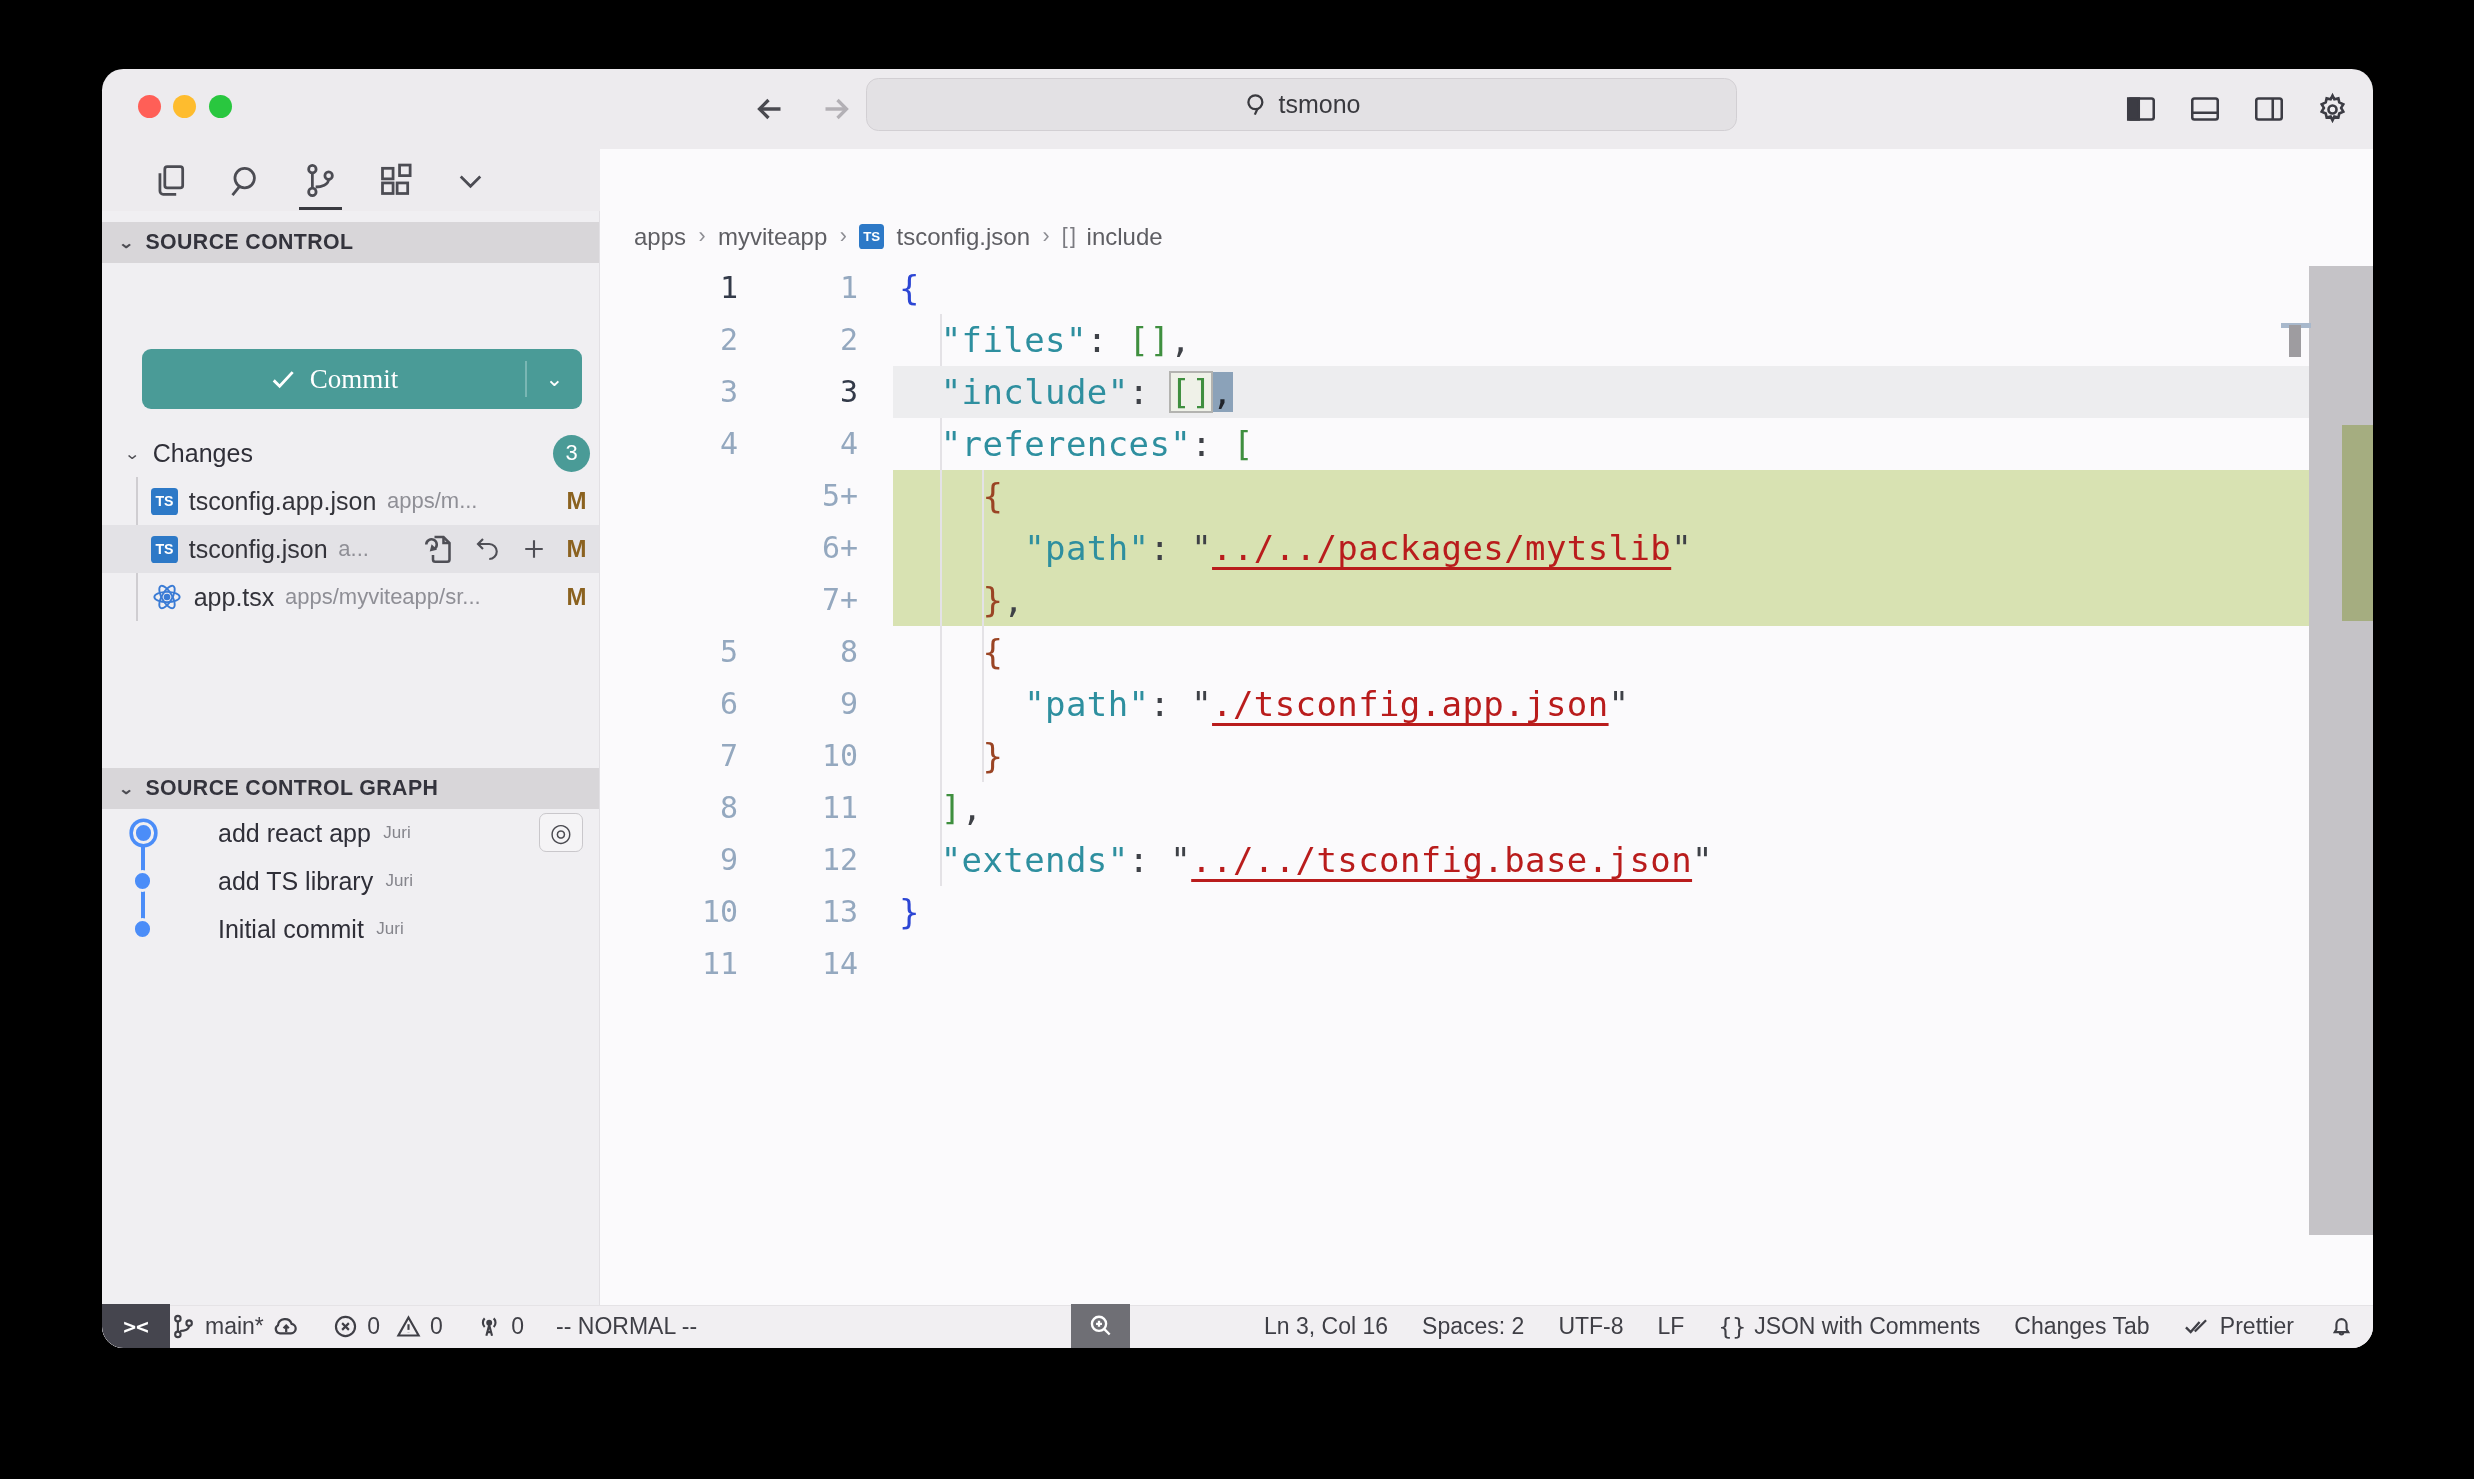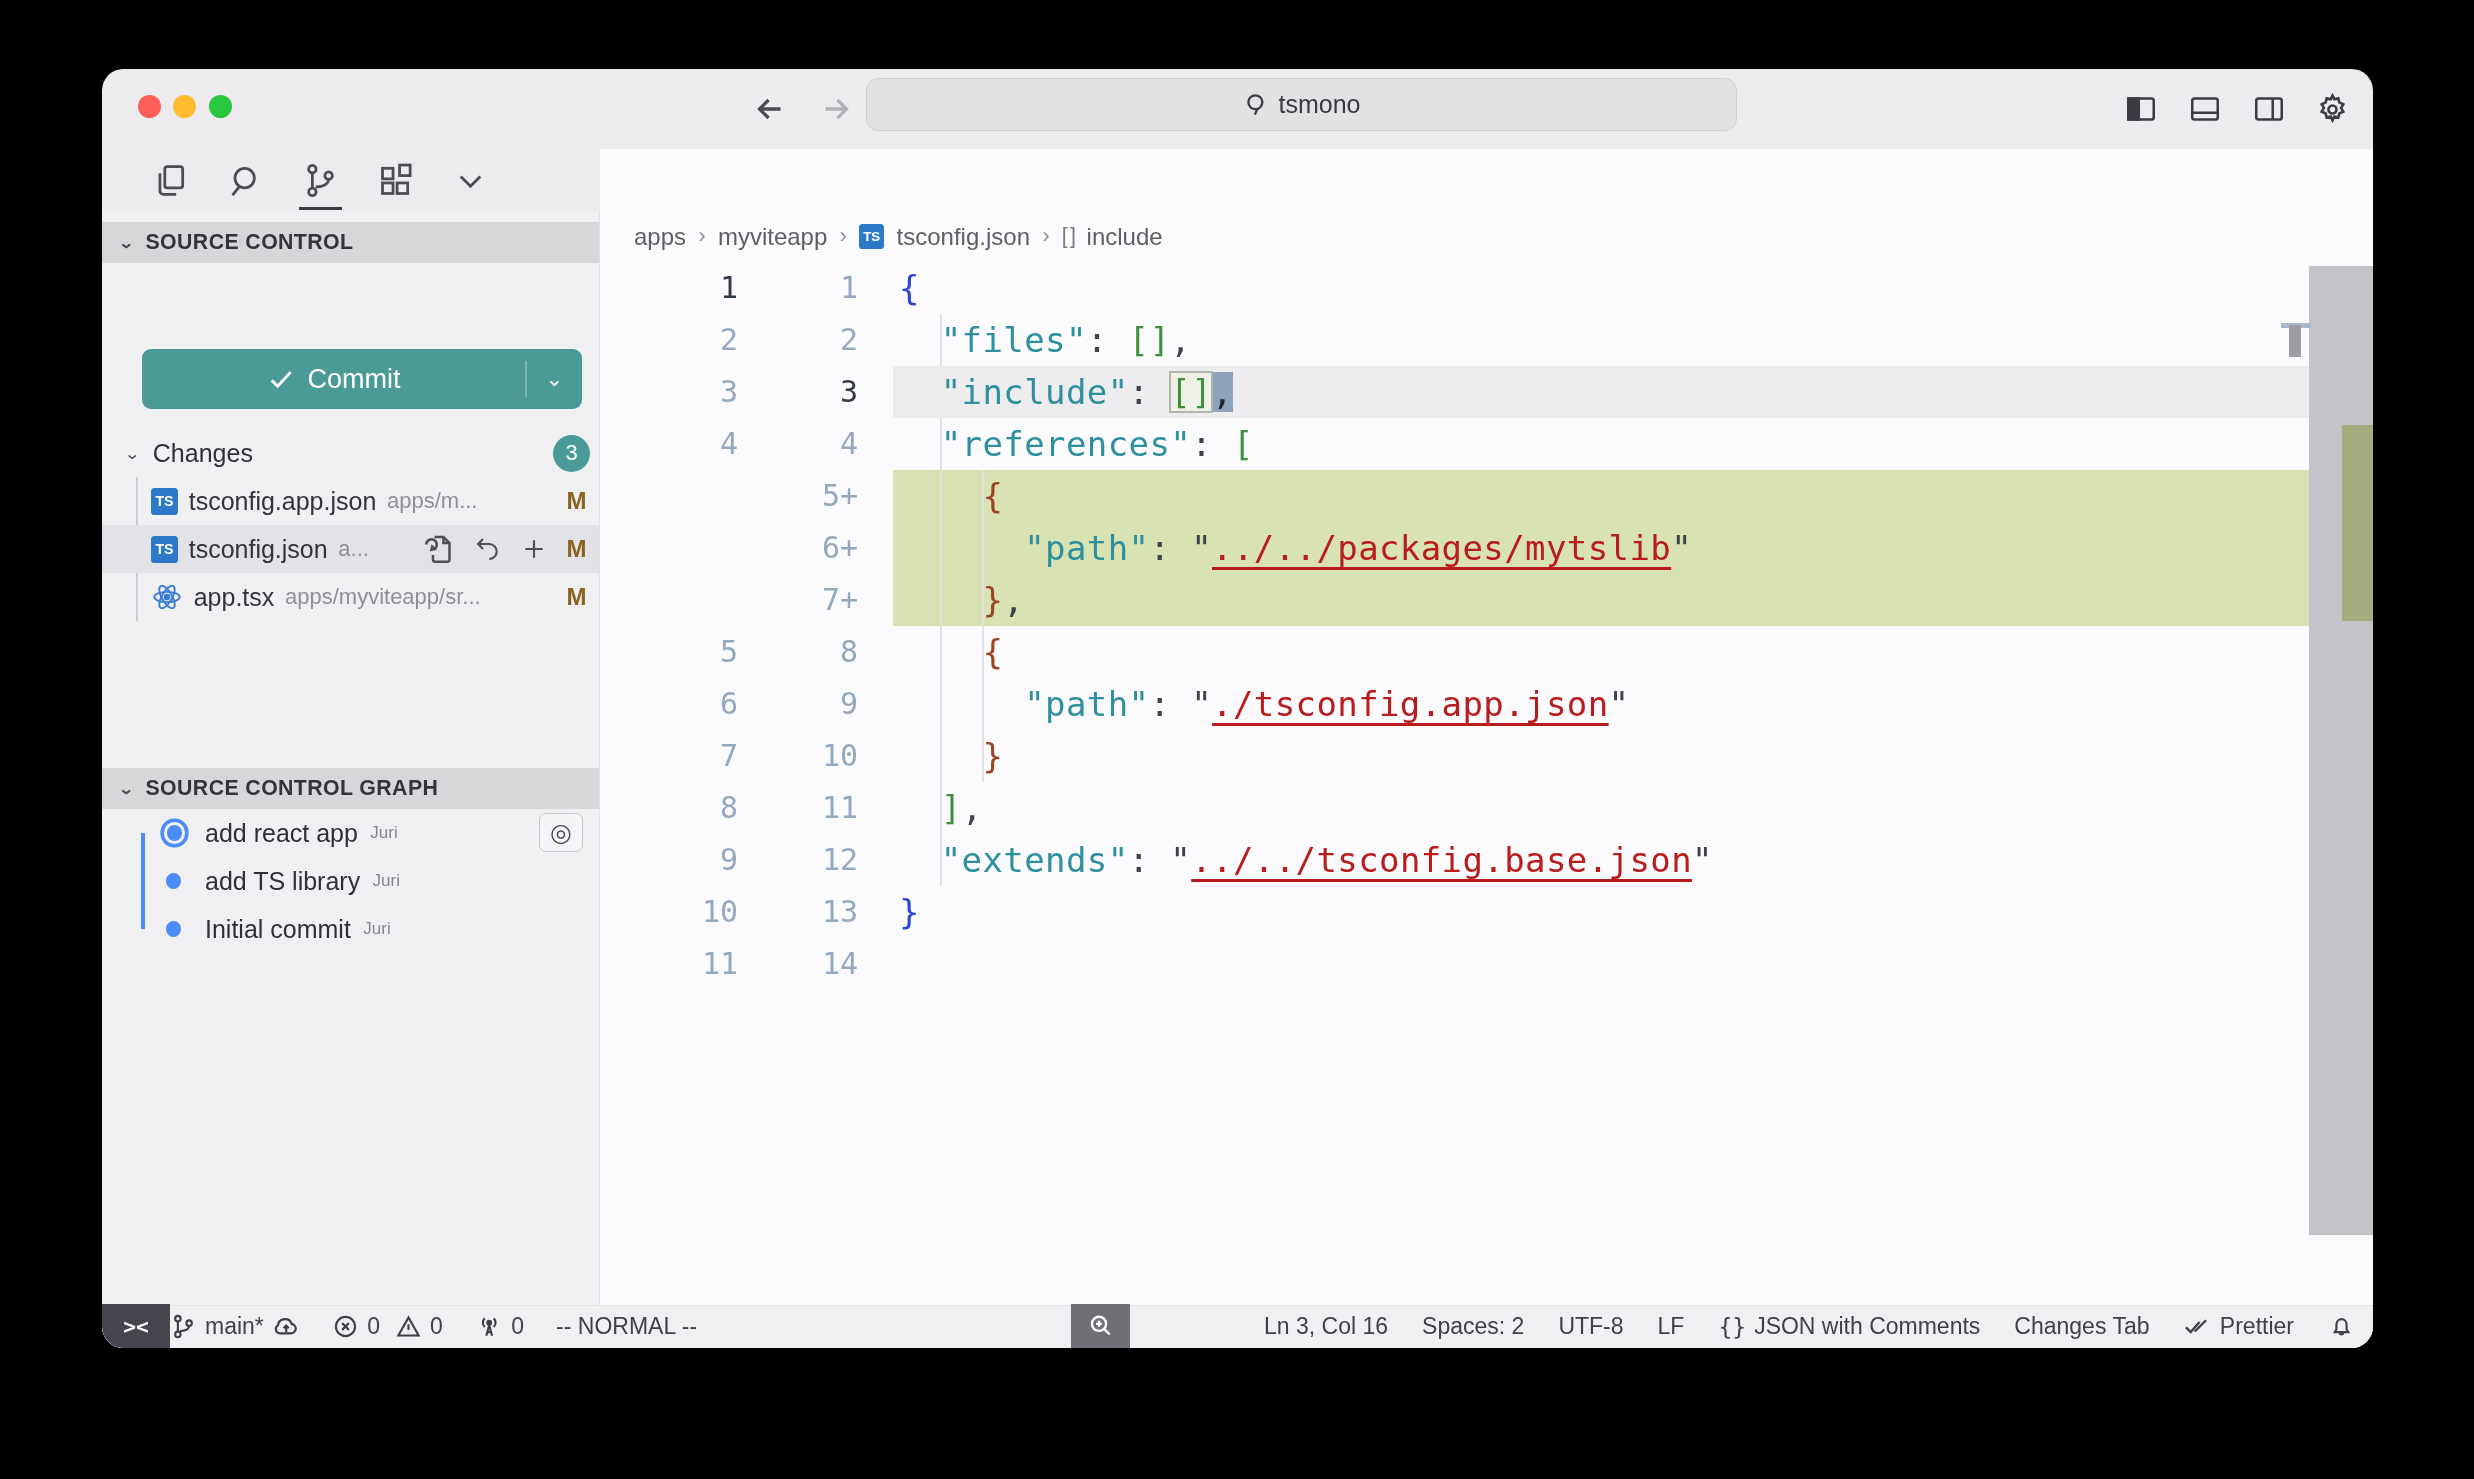--- a/index.html
+++ b/index.html
@@ -42,21 +42,21 @@
   .sec-head { position:absolute; left:0; right:0; height:41px; background:#d8d6d9;
               display:flex; align-items:center; gap:10.7px; padding-left:16px;
               font-weight:bold; font-size:21.3px; color:#33333c; letter-spacing:0.4px; }
   .chev { font-size:19.6px; color:#4c4c52; transform:scaleY(.8); }
   .msgbox { position:absolute; left:40px; top:62px; width:440px; height:53px;
             background:#faf9fb; border:1.8px solid #c9c7cb; border-radius:7.1px;
             display:flex; align-items:center; padding:0 14.2px; }
   .msg-ph { color:#8a8f96; font-size:24px; flex:1; white-space:nowrap; overflow:hidden; }
   .commit { position:absolute; left:40px; top:138px; width:440px; height:60px;
             background:#4a9b97; border-radius:9px; display:flex; align-items:center;
-            color:#fff; font-size:27px; }
+            color:#fff; font-size:27px;font-family:Liberation Serif, serif; }
   .commit-main { flex:1; display:flex; align-items:center; justify-content:center; gap:12.4px; }
   .commit-div { width:1.8px; height:36px; background:#7ab7b4; }
   .commit-chev { width:55px; display:flex; align-items:center; justify-content:center; font-size:21.3px; }
   .changes-row { position:absolute; left:0; top:218px; right:0; height:48px;
                  display:flex; align-items:center; gap:12.4px; padding-left:22px; }
   .changes-label { font-size:25px; color:#2f2f38; flex:0 0 auto; }
   .count-badge { position:absolute; right:9px; width:37px; height:37px; border-radius:50%;
                  background:#4a9b97; color:#fff; font-size:22px; display:flex;
                  align-items:center; justify-content:center; }
   .filelist { position:absolute; left:0; top:266px; right:0; }
@@ -64,21 +64,21 @@
   .frow.sel { background:#e3e2e6; }
   .fname { font-size:25px; color:#33333a; white-space:nowrap; }
   .fpath { font-size:22px; color:#8f8f96; white-space:nowrap; overflow:hidden; flex:1 1 0; min-width:0; }
   .fM { font-size:24px; color:#8b6220; font-weight:bold; margin-left:7.1px; }
   .facts { display:flex; gap:16px; color:#4f4f56; align-items:center; }
   .tree-guide { position:absolute; left:34px; top:266px; width:1.8px; height:144px; background:#cfcdd1; }
   .ts-chip { width:28.4px; height:28.4px; background:#2d79c7; border-radius:3.6px; color:#fff;
              font-weight:bold; font-size:15px; display:flex; align-items:center; justify-content:center; flex:0 0 auto; }
   .graph-head { top:557px; }
   .graph { position:absolute; left:0; top:598px; right:0; }
-  .grow { height:48px; display:flex; align-items:center; padding-left:72px; gap:12.4px; position:relative;margin-left:31px; }
+  .grow { height:48px; display:flex; align-items:center; padding-left:116px; gap:12.4px; position:relative; }
   .gmsg { font-size:25px; color:#2f2f38; }
   .gauthor { font-size:17px; color:#85858c; }
   .gline { position:absolute; left:39px; top:24px; width:3.6px; height:96px; background:#4b8df8; z-index:0; }
   .gdot { position:absolute; left:30px; top:13.3px; width:21.3px; height:21.3px; border-radius:50%; z-index:1; }
   .gdot.plain { background:#4b8df8; border:3.6px solid #f0eff2; }
   .gdot.head { background:#4b8df8; border:3.6px solid #f0eff2; box-shadow:0 0 0 3.6px #4b8df8; left:31px; }
   .gbtn { position:absolute; right:16px; top:4.4px; width:44px; height:39px; border:1.8px solid #c9c7cb;
           border-radius:7.1px; background:#f5f4f6; display:flex; align-items:center; justify-content:center;
           font-size:25px; color:#4a4a50; }
 

